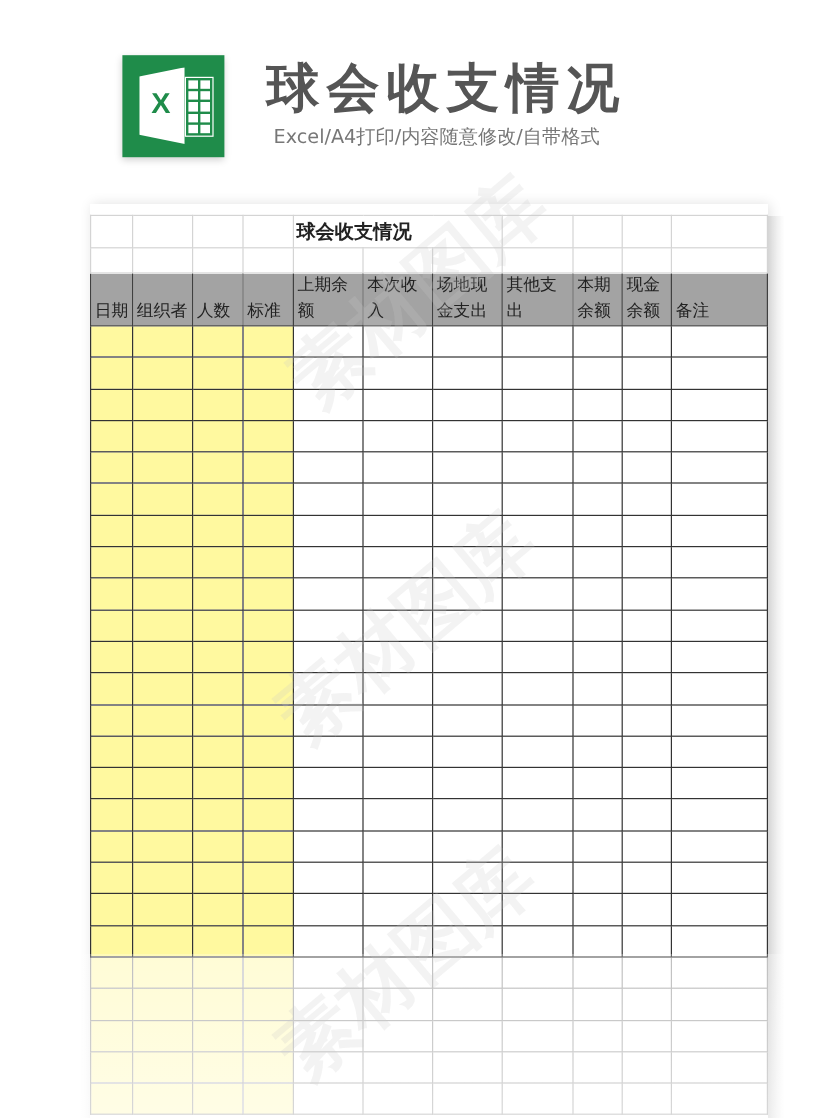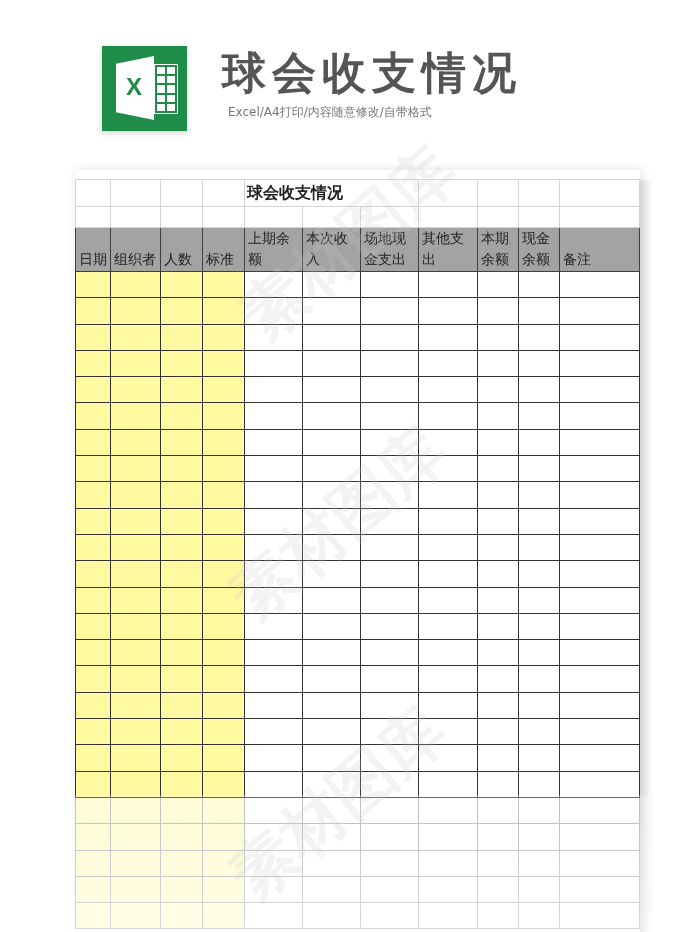--- a/index.html
+++ b/index.html
@@ -8,21 +8,21 @@
 
   
   .logo { position: absolute; left: 102px; top: 46px; width: 85px; height: 85px; background: #1f8c4a; box-shadow: 0 2px 6px rgba(0,0,0,0.18); }
   .logo .page { position: absolute; left: 14px; top: 10px; width: 38px; height: 64px; background: #fff; clip-path: polygon(0 12%, 100% 0, 100% 100%, 0 88%); }
   .logo .x { position: absolute; left: 19px; top: 27px; width: 26px; font: bold 24px "Liberation Sans", sans-serif; color: #1f8c4a; text-align: center; }
   .logo .grid { position: absolute; left: 52px; top: 18px; width: 24px; height: 50px;
     display: grid; grid-template-columns: 1fr 1fr; grid-template-rows: repeat(5, 1fr); gap: 2px; padding: 2px; border: 1px solid #fff; }
   .logo .grid i { background: #fff; display: block; }
 
   .title { position: absolute; left: 222px; top: 44px; font-size: 44px; color: #555555; letter-spacing: 6px; font-weight: bold; }
-  .subtitle { position: absolute; left: 228px; top: 104px; font-size: 12px; color: #777777; }
+  .subtitle { position: absolute; left: 228px; top: 104px; font-size: 16px; color: #777777; }
 
   
   .paper-back { position: absolute; left: 75px; top: 170px; width: 565px; height: 770px; background: #fff; box-shadow: 2px 0 10px rgba(0,0,0,0.12); }
   .paper-right-shadow { position: absolute; left: 640px; top: 180px; width: 14px; height: 760px; background: linear-gradient(to right, rgba(0,0,0,0.10), rgba(0,0,0,0)); }
   .sheet { position: absolute; left: 75px; top: 179px; width: 564px; }
 
   table { border-collapse: collapse; table-layout: fixed; width: 564px; }
   td { border: 1px solid #d4d4d4; height: 26.3px; font-size: 14px; color: #222; padding: 0 2px; vertical-align: bottom; overflow: hidden; }
   tr.r1 td { height: 27px; }
   tr.r2 td { height: 21px; }

